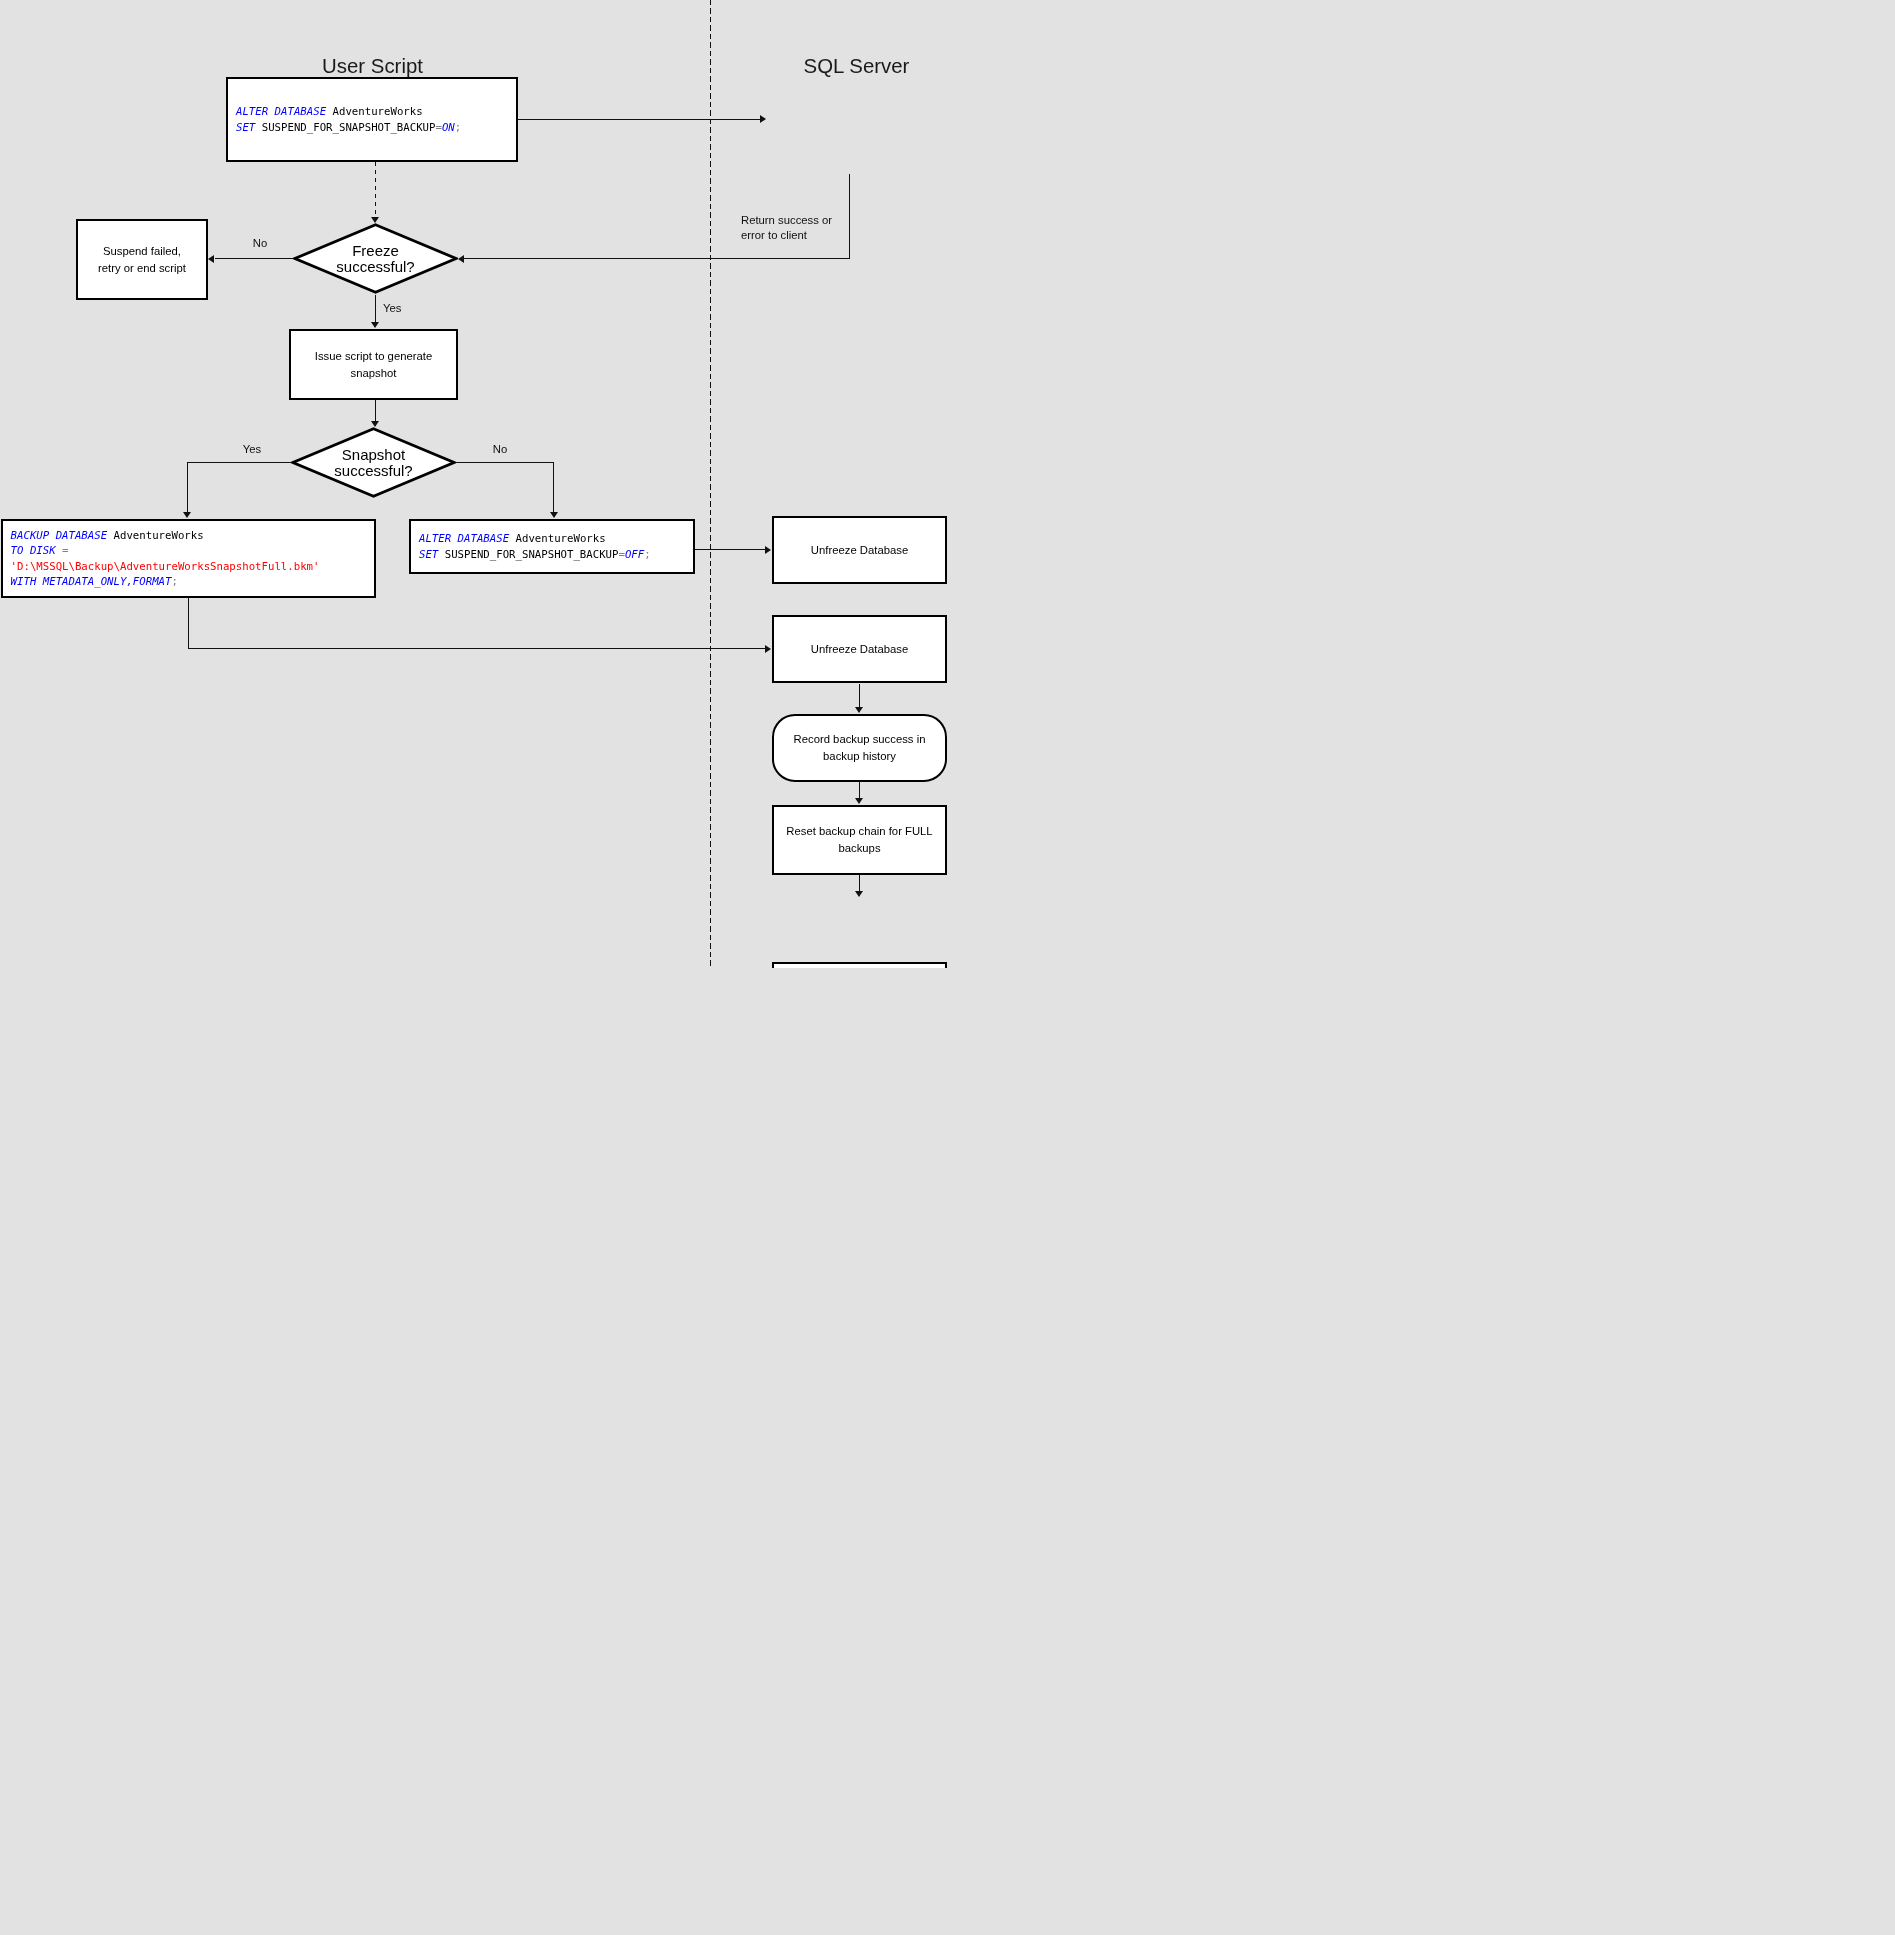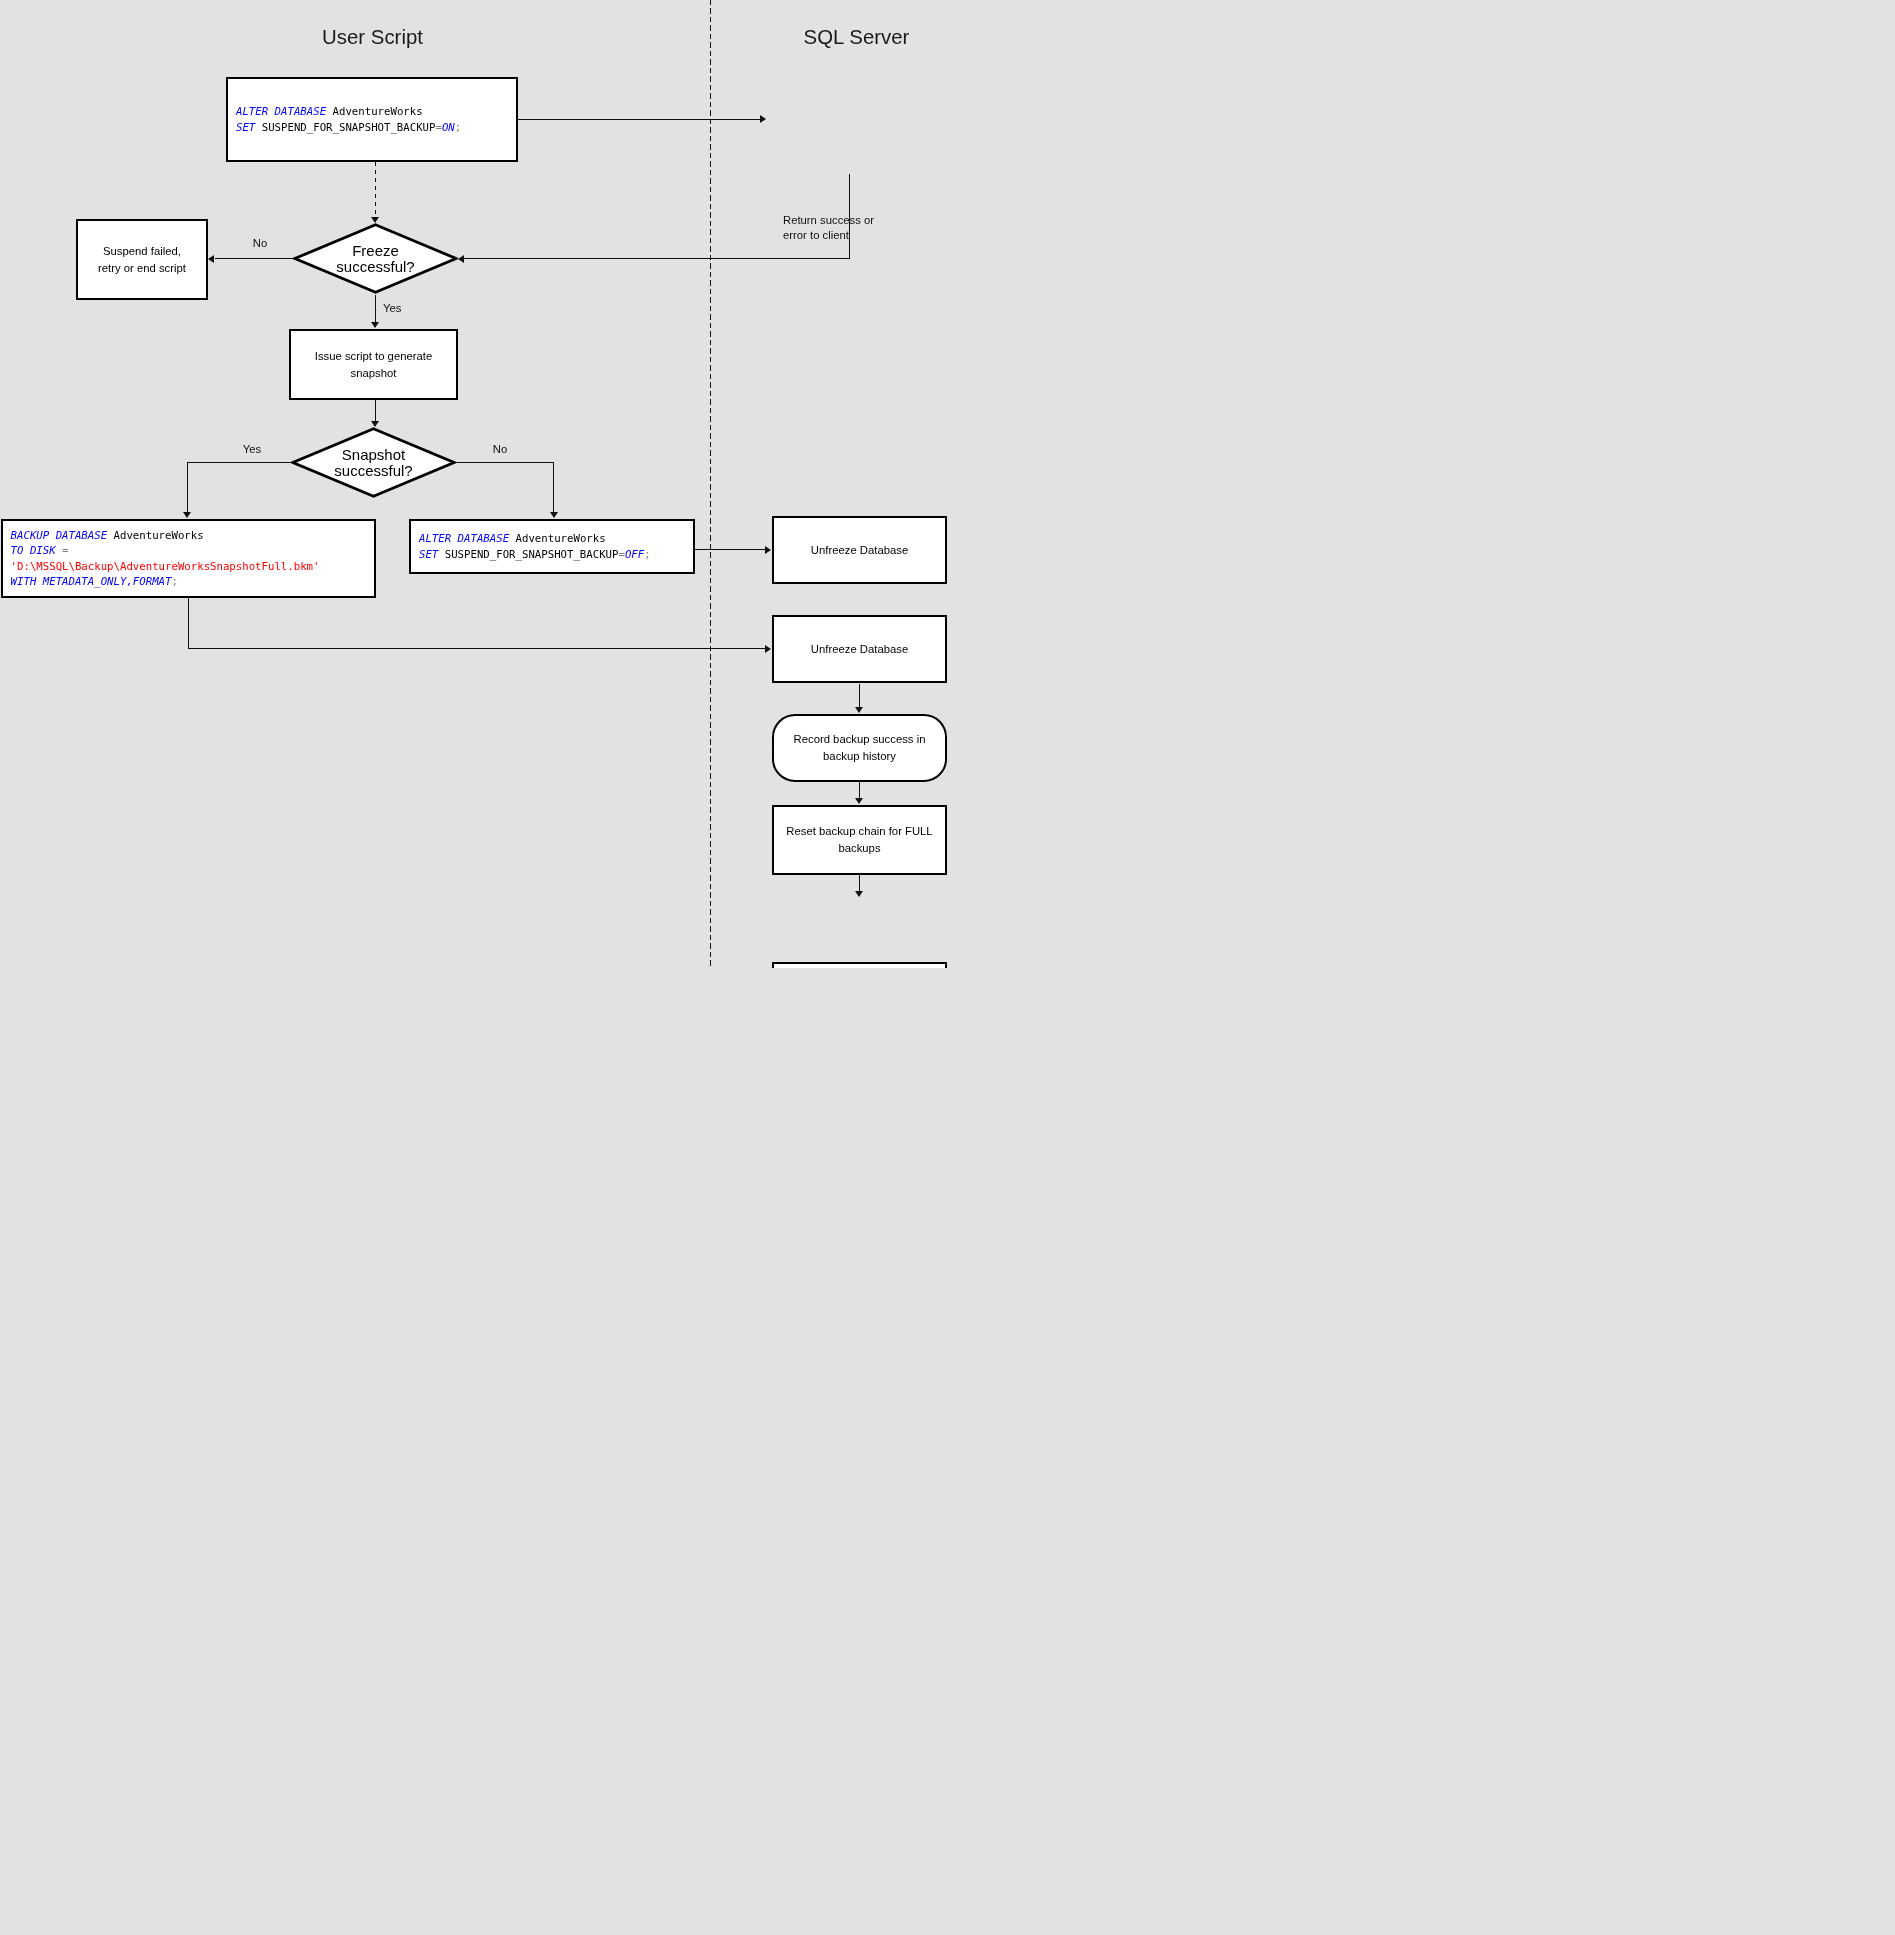--- a/index.html
+++ b/index.html
@@ -1,18 +1,18 @@
 <!DOCTYPE html>
 <html style="--color-background: #e2e2e2; --color-box_fill: #ffffff; --color-line: #111111; --color-keyword: #0000ff; --color-string: #ff0000; --color-operator: #808080;font-size:9px"><head>
 <meta charset="utf-8">
 <style>
   html,body{margin:0;padding:0;background:#e2e2e2;}
   .canvas{position:relative;width:948px;height:968px;background:var(--color-background,#e2e2e2);
           font-family:"Liberation Sans",sans-serif;color:#000;overflow:hidden;}
-  .hdr{position:absolute;font-size:20.4px;color:#1a1a1a;text-align:center;width:181px;}
+  .hdr{position:absolute;font-size:20.4px;color:#1a1a1a;text-align:center;width:181px;margin-top:29px;}
   .pbox{position:absolute;background:var(--color-box_fill,#fff);border:2.8px solid #000;box-sizing:border-box;
         display:flex;flex-direction:column;justify-content:center;align-items:center;
         text-align:center;font-size:11.3px;line-height:17px;padding:0 8px;}
   .cbox{align-items:flex-start;text-align:left;font-family:"DejaVu Sans Mono",monospace;
         font-size:10.7px;line-height:15.3px;padding:0 2.3px 0 8px;}
   .code-line{white-space:pre;}
   .tk-k{color:var(--color-keyword,#0000ff);font-style:italic;}
   .tk-p{color:#000;}
   .tk-o{color:var(--color-operator,#808080);}
   .tk-s{color:var(--color-string,#ff0000);}
@@ -144,19 +144,19 @@
   <div class="seg" style="left:859px;top:782px;width:1.1px;height:17.5px;"></div>
   <div class="ah ah-down" style="left:855px;top:798px;"></div>
 
   <div class="seg" style="left:859px;top:875px;width:1.1px;height:17px;"></div>
   <div class="ah ah-down" style="left:855px;top:891px;"></div>
 
   <div class="lbl ctr" style="left:243px;top:236px;width:34px;">No</div>
   <div class="lbl" style="left:383px;top:301px;">Yes</div>
   <div class="lbl ctr" style="left:235px;top:442px;width:34px;">Yes</div>
   <div class="lbl ctr" style="left:483px;top:442px;width:34px;">No</div>
-  <div class="lbl" style="left:783px;top:213px;width:102px;">
+  <div class="lbl" style="left:741px;top:213px;width:102px;">
     <span style="display:block">Return success or</span>
     <span style="display:block">error to client</span>
   </div>
 
 </div>
 
 
 </body></html>

